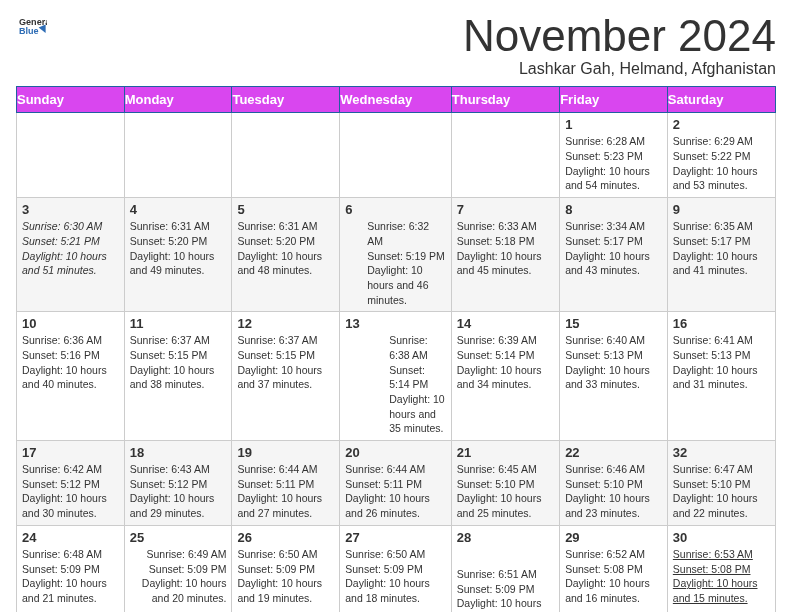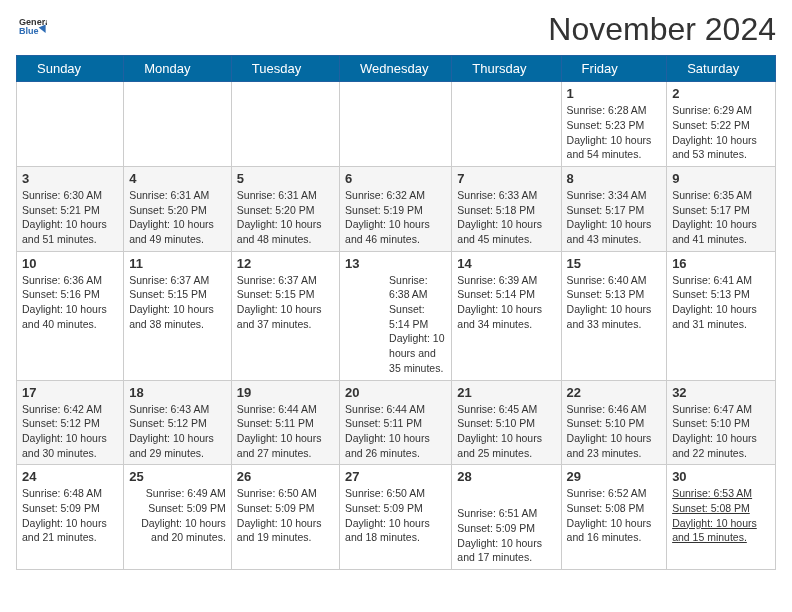--- a/index.html
+++ b/index.html
@@ -27,41 +27,41 @@
     }
     .logo-icon {
       width: 28px;
       height: 28px;
       margin-left: 3px;
     }
     .title-area {
       text-align: right;
     }
     .month-title {
-      font-size: 32px;
+      font-size: 44px;
       font-weight: normal;
       color: #333;
       line-height: 1.1;
     }
     .location-title {
       font-size: 16px;
       color: #333;
     }
     .calendar {
       width: 100%;
       border-collapse: collapse;
       border: 1px solid #ccc;
     }
     .calendar th {
-      background: #0369a1;
+      background: #d946ef;
       color: #fff;
       text-align: left;
-      padding: 5px 20px;
+      padding: 5px 0;
       font-size: 13px;
-      font-weight: normal;
+      font-weight: bold;
       border: 1px solid #2060a0;
     }
     .calendar td {
       vertical-align: top;
       border: 1px solid #ccc;
       padding: 4px 5px;
       width: 113px;
       min-height: 80px;
       font-size: 10px;
       color: #333;
@@ -93,20 +93,21 @@
       <div>
         <svg class="logo-icon" viewBox="0 0 40 40">
           <text x="0" y="18" font-size="13" font-weight="bold" fill="#333">General</text>
           <polygon points="28,22 38,18 38,30" fill="#2d6cb5"></polygon>
           <text x="0" y="32" font-size="13" font-weight="bold" fill="#2d6cb5">Blue</text>
         </svg>
       </div>
     </div>
     <div class="title-area">
       <div class="month-title">November 2024</div>
+      <div class="location-title">Lashkar Gah, Helmand, Afghanistan</div>
     </div>
   </div>
 
   <table class="calendar">
     <thead>
       <tr>
         <th>Sunday</th>
         <th>Monday</th>
         <th>Tuesday</th>
         <th>Wednesday</th>
@@ -131,39 +132,39 @@
           <td>
             <span class="day-num">2</span>
             <div class="day-info" style="white-space: pre-line;">Sunrise: 6:29 AM
 Sunset: 5:22 PM
 Daylight: 10 hours and 53 minutes.</div>
           </td>
         </tr>
         <tr>
           <td>
             <span class="day-num">3</span>
-            <div class="day-info" style="white-space: pre-line;">Sunrise: 6:30 AM
+            <div class="day-info" style="white-space: pre-line; font-style: italic;">Sunrise: 6:30 AM
 Sunset: 5:21 PM
 Daylight: 10 hours and 51 minutes.</div>
           </td>
           <td>
             <span class="day-num">4</span>
             <div class="day-info" style="white-space: pre-line;">Sunrise: 6:31 AM
 Sunset: 5:20 PM
 Daylight: 10 hours and 49 minutes.</div>
           </td>
           <td>
             <span class="day-num">5</span>
             <div class="day-info" style="white-space: pre-line;">Sunrise: 6:31 AM
 Sunset: 5:20 PM
 Daylight: 10 hours and 48 minutes.</div>
           </td>
           <td>
             <span class="day-num">6</span>
-            <div class="day-info" style="white-space: pre-line;">Sunrise: 6:32 AM
+            <div class="day-info" style="white-space: pre-line; margin-left: 22px;">Sunrise: 6:32 AM
 Sunset: 5:19 PM
 Daylight: 10 hours and 46 minutes.</div>
           </td>
           <td>
             <span class="day-num">7</span>
             <div class="day-info" style="white-space: pre-line;">Sunrise: 6:33 AM
 Sunset: 5:18 PM
 Daylight: 10 hours and 45 minutes.</div>
           </td>
           <td>

